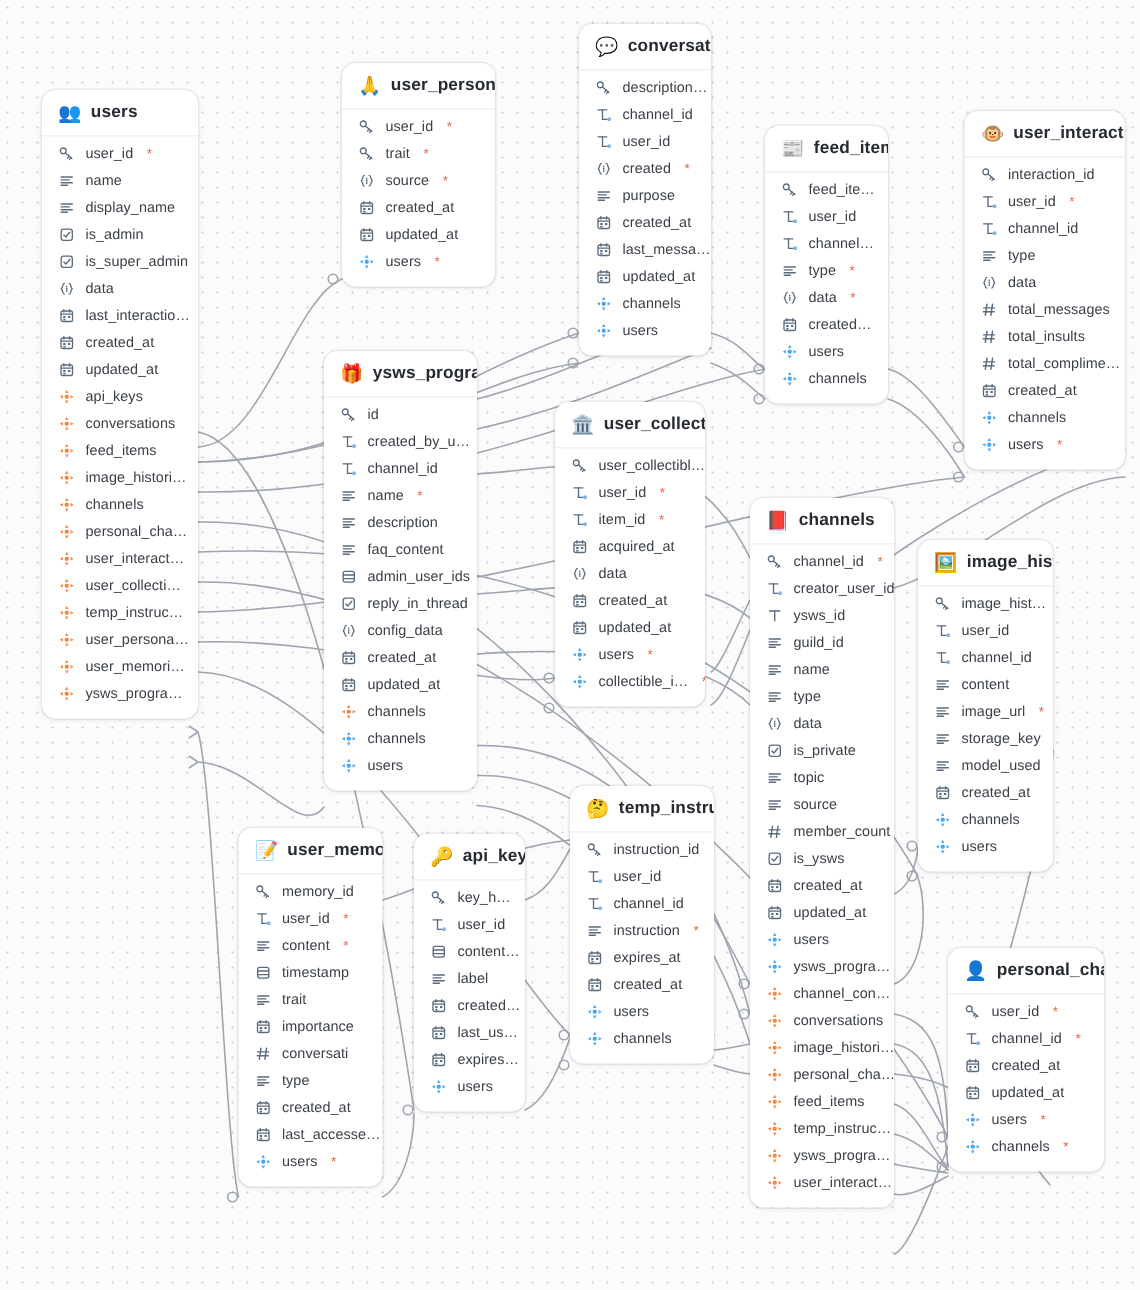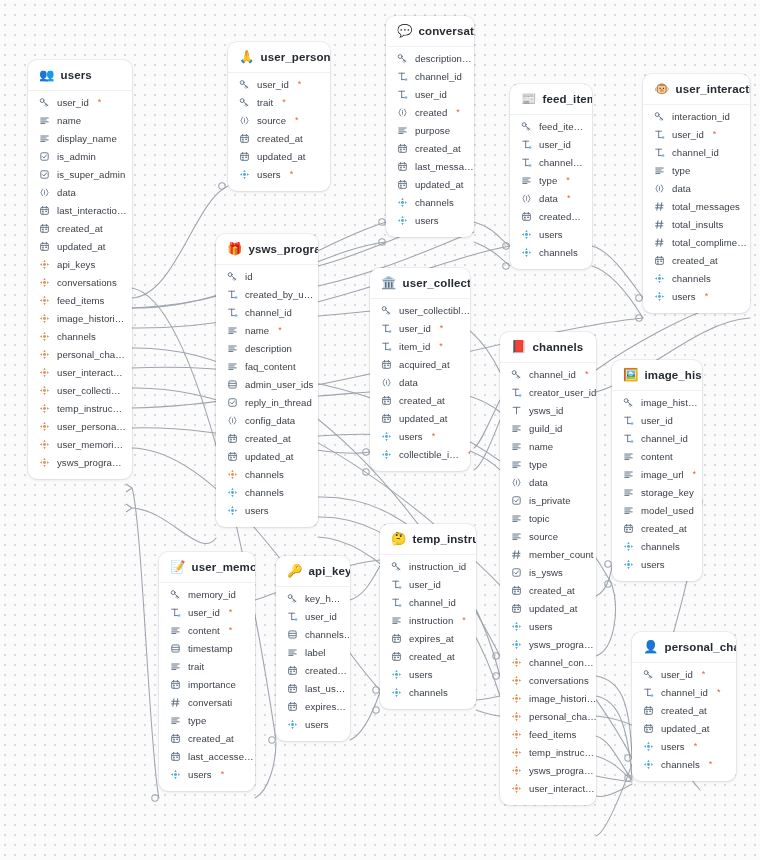--- a/index.html
+++ b/index.html
@@ -1889,21 +1889,21 @@
           </span>
           <span class="f-name">user_id</span>
         </div>
         <div class="field-row">
           <span class="ic">
             <svg viewBox="0 0 16 16">
               <rect x="2.6" y="2.8" width="10.8" height="10.4" rx="2" fill="none" stroke="#5b6b7e" stroke-width="1.3"></rect>
               <path d="M2.6 6.3 H13.4 M2.6 9.8 H13.4" stroke="#5b6b7e" stroke-width="1.3"></path>
             </svg>
           </span>
-          <span class="f-name">channels…</span>
+          <span class="f-name">content…</span>
         </div>
         <div class="field-row">
           <span class="ic">
             <svg viewBox="0 0 16 16">
               <g fill="none" stroke="#5b6b7e" stroke-width="1.35" stroke-linecap="round">
                 <path d="M2.6 4.4 H13.4"></path>
                 <path d="M2.6 7.2 H10.4"></path>
                 <path d="M2.6 10 H13.4"></path>
                 <path d="M2.6 12.3 H8.6"></path>
               </g>

